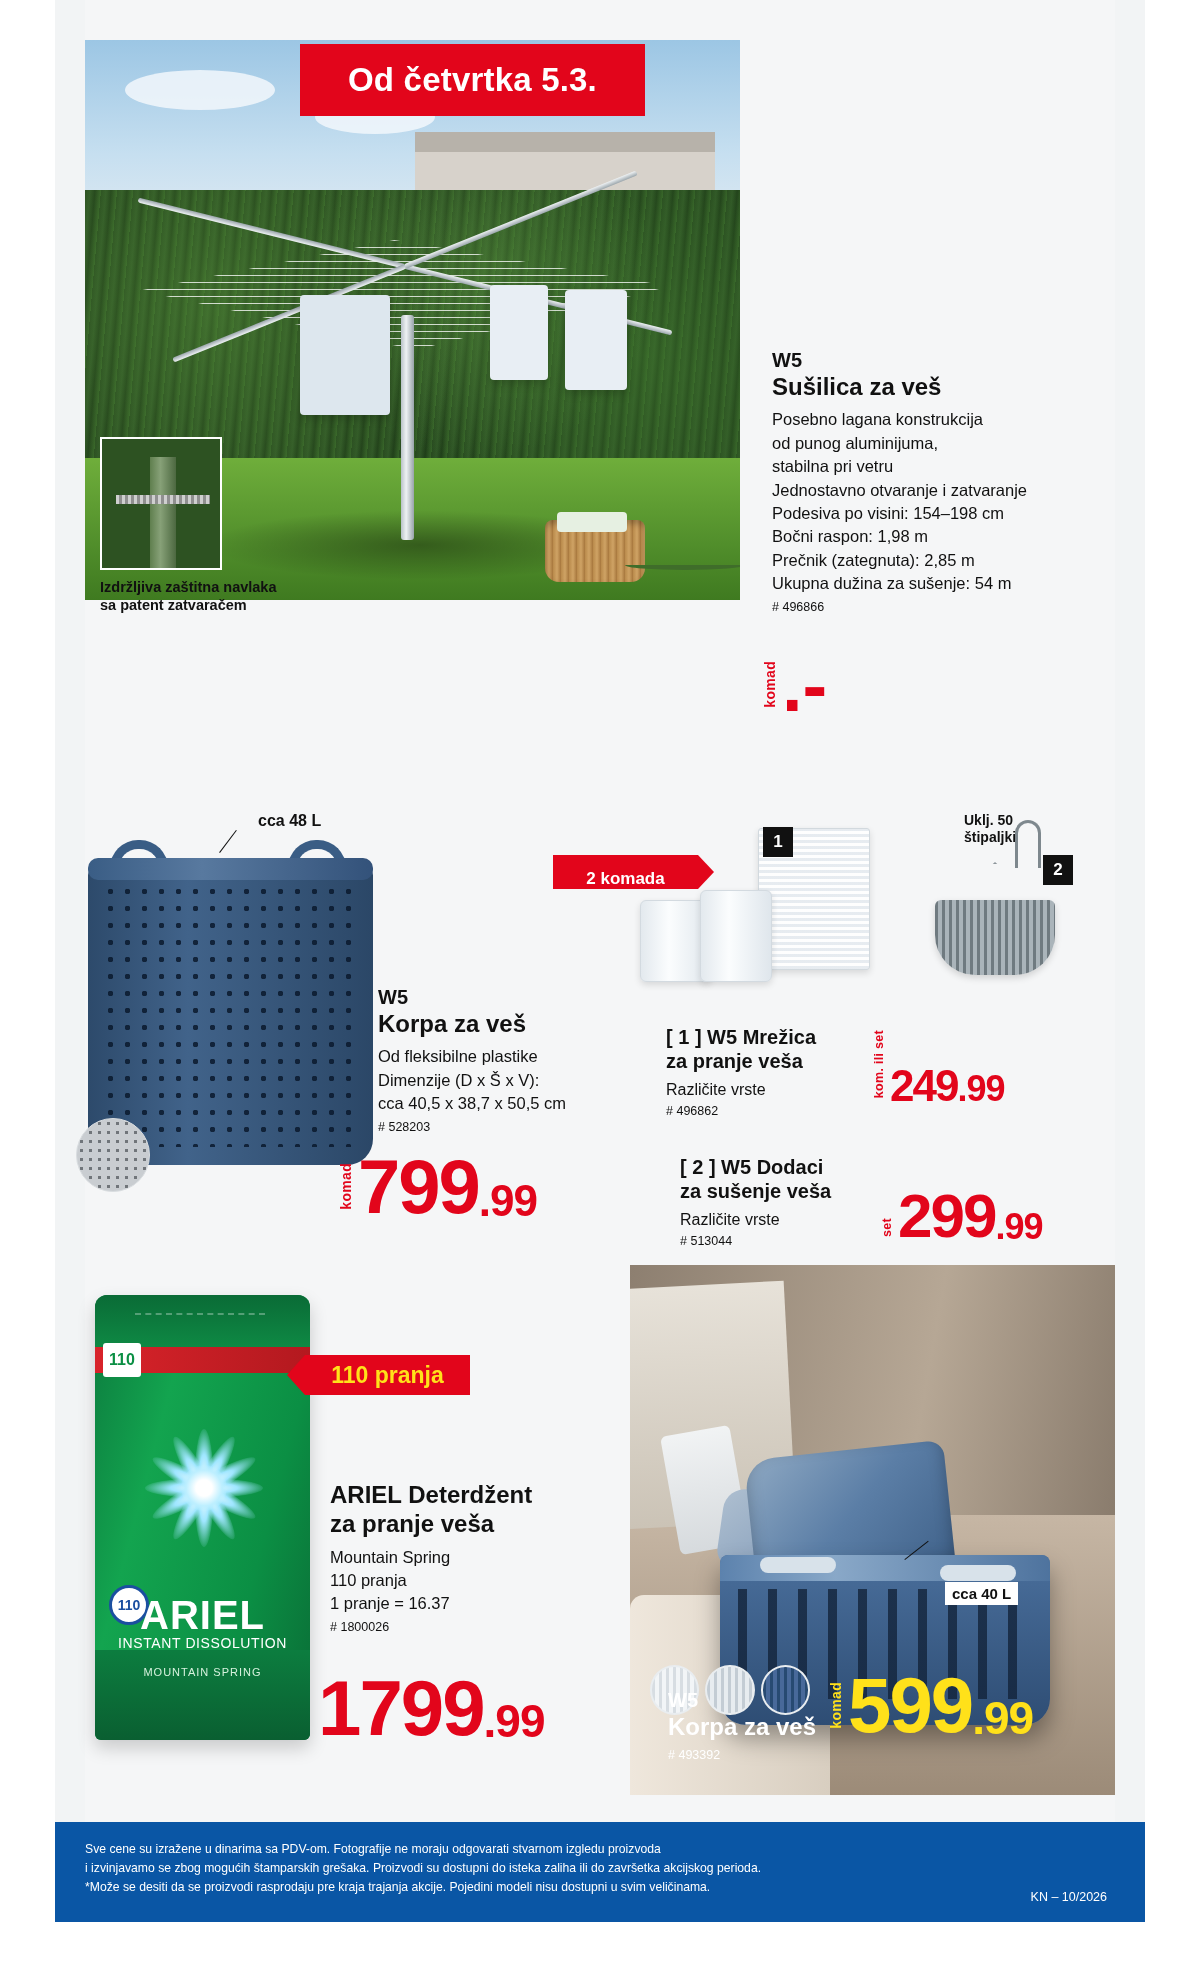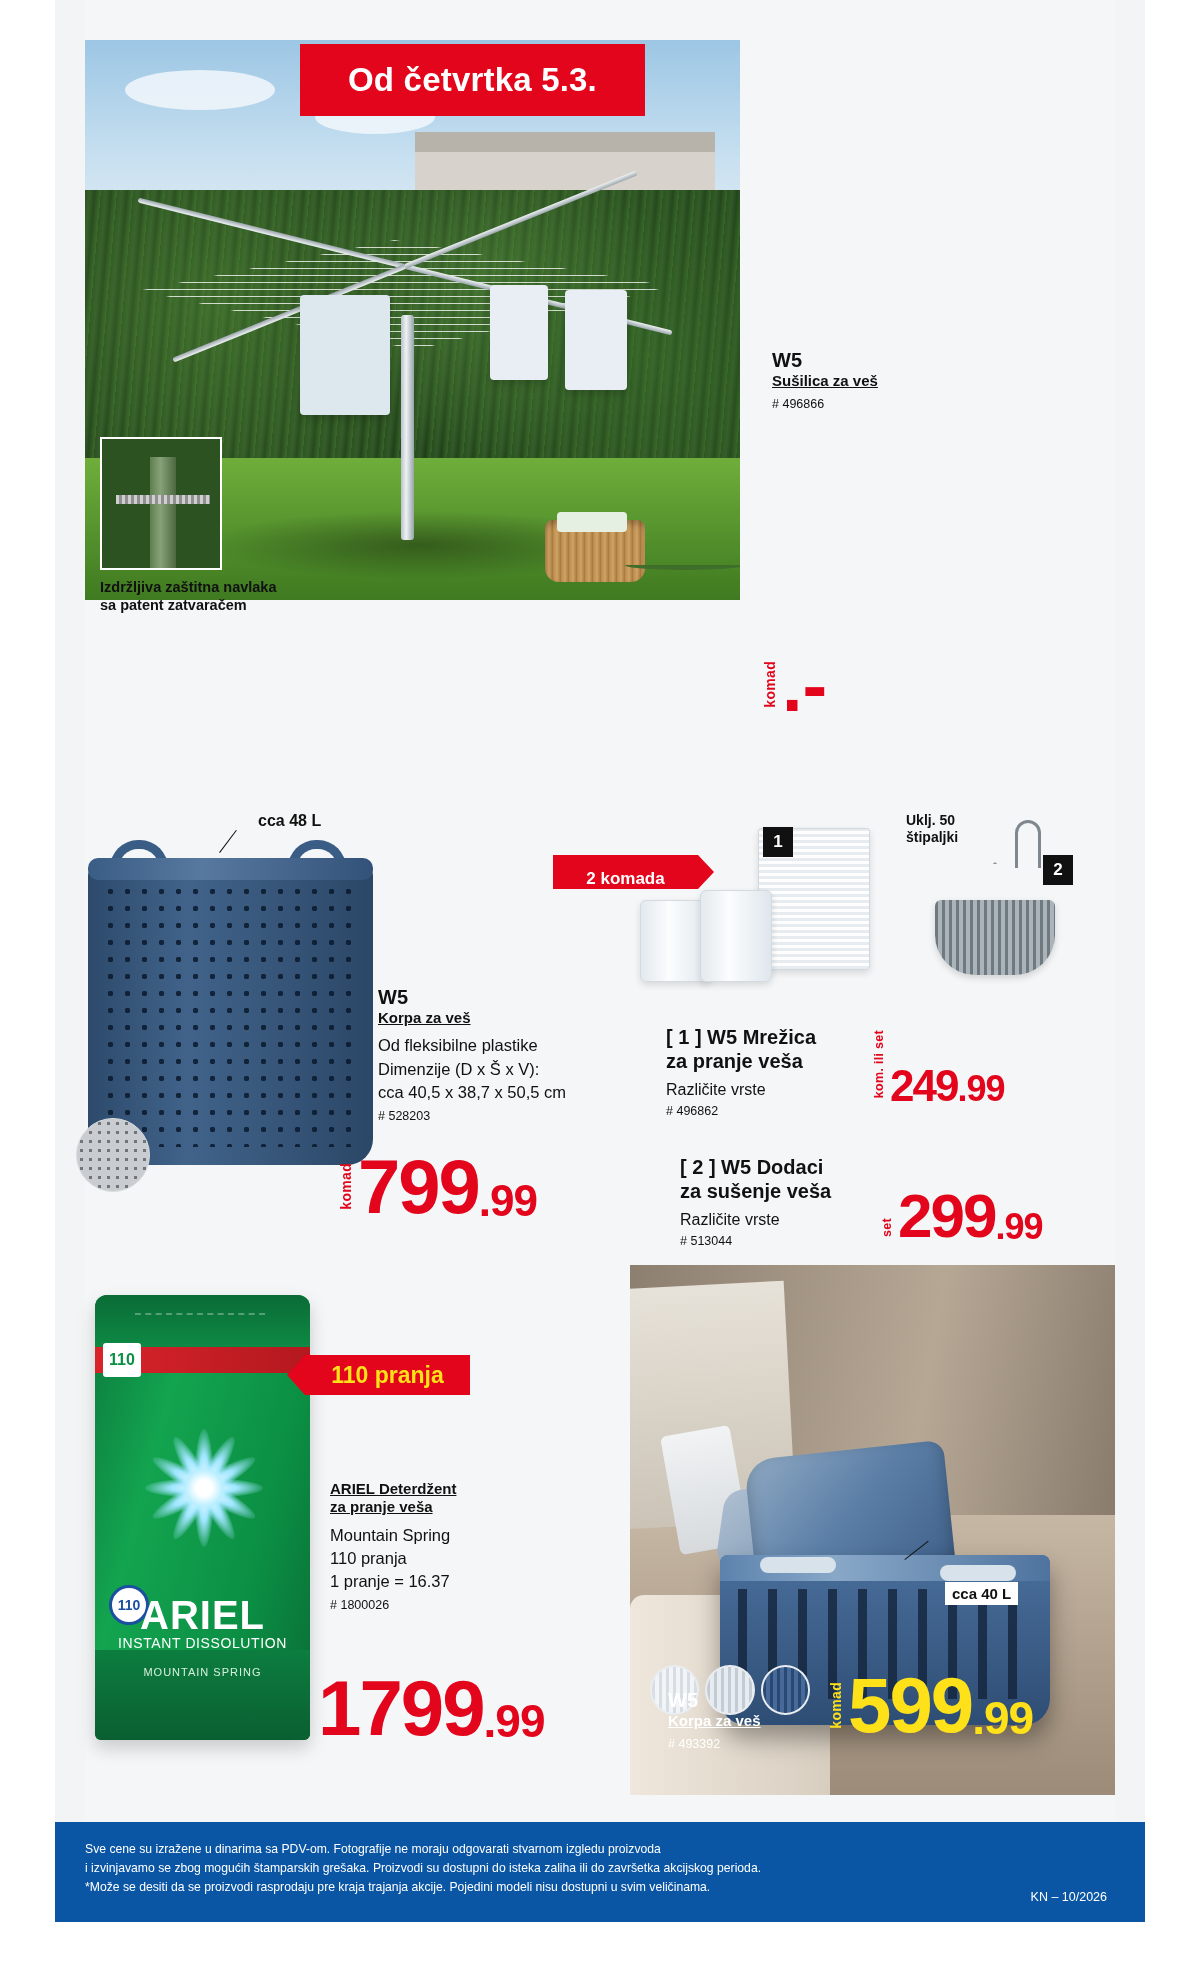--- a/index.html
+++ b/index.html
@@ -154,21 +154,21 @@
   .inset-cap {
     position:absolute; left:100px; top:578px; width:250px;
     font-size:14.5px; font-weight:bold; color:#111; line-height:1.25;
   }
 
   
   .p1 {
     position:absolute; left:772px; top:348px; width:330px;
   }
   .brand { font-size:20px; font-weight:bold; color:#111; line-height:1.2; }
-  .pname { font-size:15px; font-weight:bold; color:#111; line-height:1.22; margin-bottom:7px;text-decoration:underline;}
+  .pname { font-size:24px; font-weight:bold; color:#111; line-height:1.22; margin-bottom:7px;}
   .desc { font-size:16.5px; color:#111; line-height:1.42; }
   .artnum { font-size:12.5px; color:#111; margin-top:4px; }
 
   .price-row { position:absolute; display:flex; align-items:flex-end; }
   .unit {
     writing-mode: vertical-rl;
     transform: rotate(180deg);
     font-size:14px; font-weight:bold; color:#e2051b;
     margin-right:4px; margin-bottom:10px;
     letter-spacing:.3px;
@@ -279,21 +279,21 @@
     position:absolute; left:1015px; top:820px; width:26px; height:48px;
     border:3px solid #7e888e; border-bottom:none; border-radius:14px 14px 0 0;
   }
   .clip-wires {
     position:absolute; left:945px; top:862px; width:100px; height:44px;
     border-top:2px solid #8d969b;
     clip-path: polygon(0 100%, 50% 0, 100% 100%);
     background: linear-gradient(transparent, transparent);
   }
   .ukij {
-    position:absolute; left:906px; top:812px; width:120px;
+    position:absolute; left:964px; top:812px; width:120px;
     font-size:14px; font-weight:bold; color:#111; line-height:1.2;
   }
 
   .p3 { position:absolute; left:666px; top:1025px; width:250px; }
   .p4 { position:absolute; left:680px; top:1155px; width:250px; }
   .pname-sm { font-size:20px; font-weight:bold; color:#111; line-height:1.22; }
   .desc-sm { font-size:16px; color:#111; line-height:1.35; }
 
   .price3 { left:872px; top:1030px; }
   .price3 .big { font-size:44px; }
@@ -535,20 +535,28 @@
   <div class="inset">
     <div class="post"></div>
     <div class="zipper"></div>
   </div>
   <div class="inset-cap" style="white-space:pre-line;">Izdržljiva zaštitna navlaka
 sa patent zatvaračem</div>
 
   <div class="p1">
     <div class="brand">W5</div>
     <div class="pname">Sušilica za veš</div>
+    <div class="desc" style="white-space:pre-line;">Posebno lagana konstrukcija
+od punog aluminijuma,
+stabilna pri vetru
+Jednostavno otvaranje i zatvaranje
+Podesiva po visini: 154–198 cm
+Bočni raspon: 1,98 m
+Prečnik (zategnuta): 2,85 m
+Ukupna dužina za sušenje: 54 m</div>
     <div class="artnum"># 496866</div>
   </div>
   <div class="price-row price1">
     <div class="unit">komad</div>
     <div class="dash">.-</div>
   </div>
 
   <div class="korpa-img">
     <div class="handle l"></div>
     <div class="handle r"></div>

